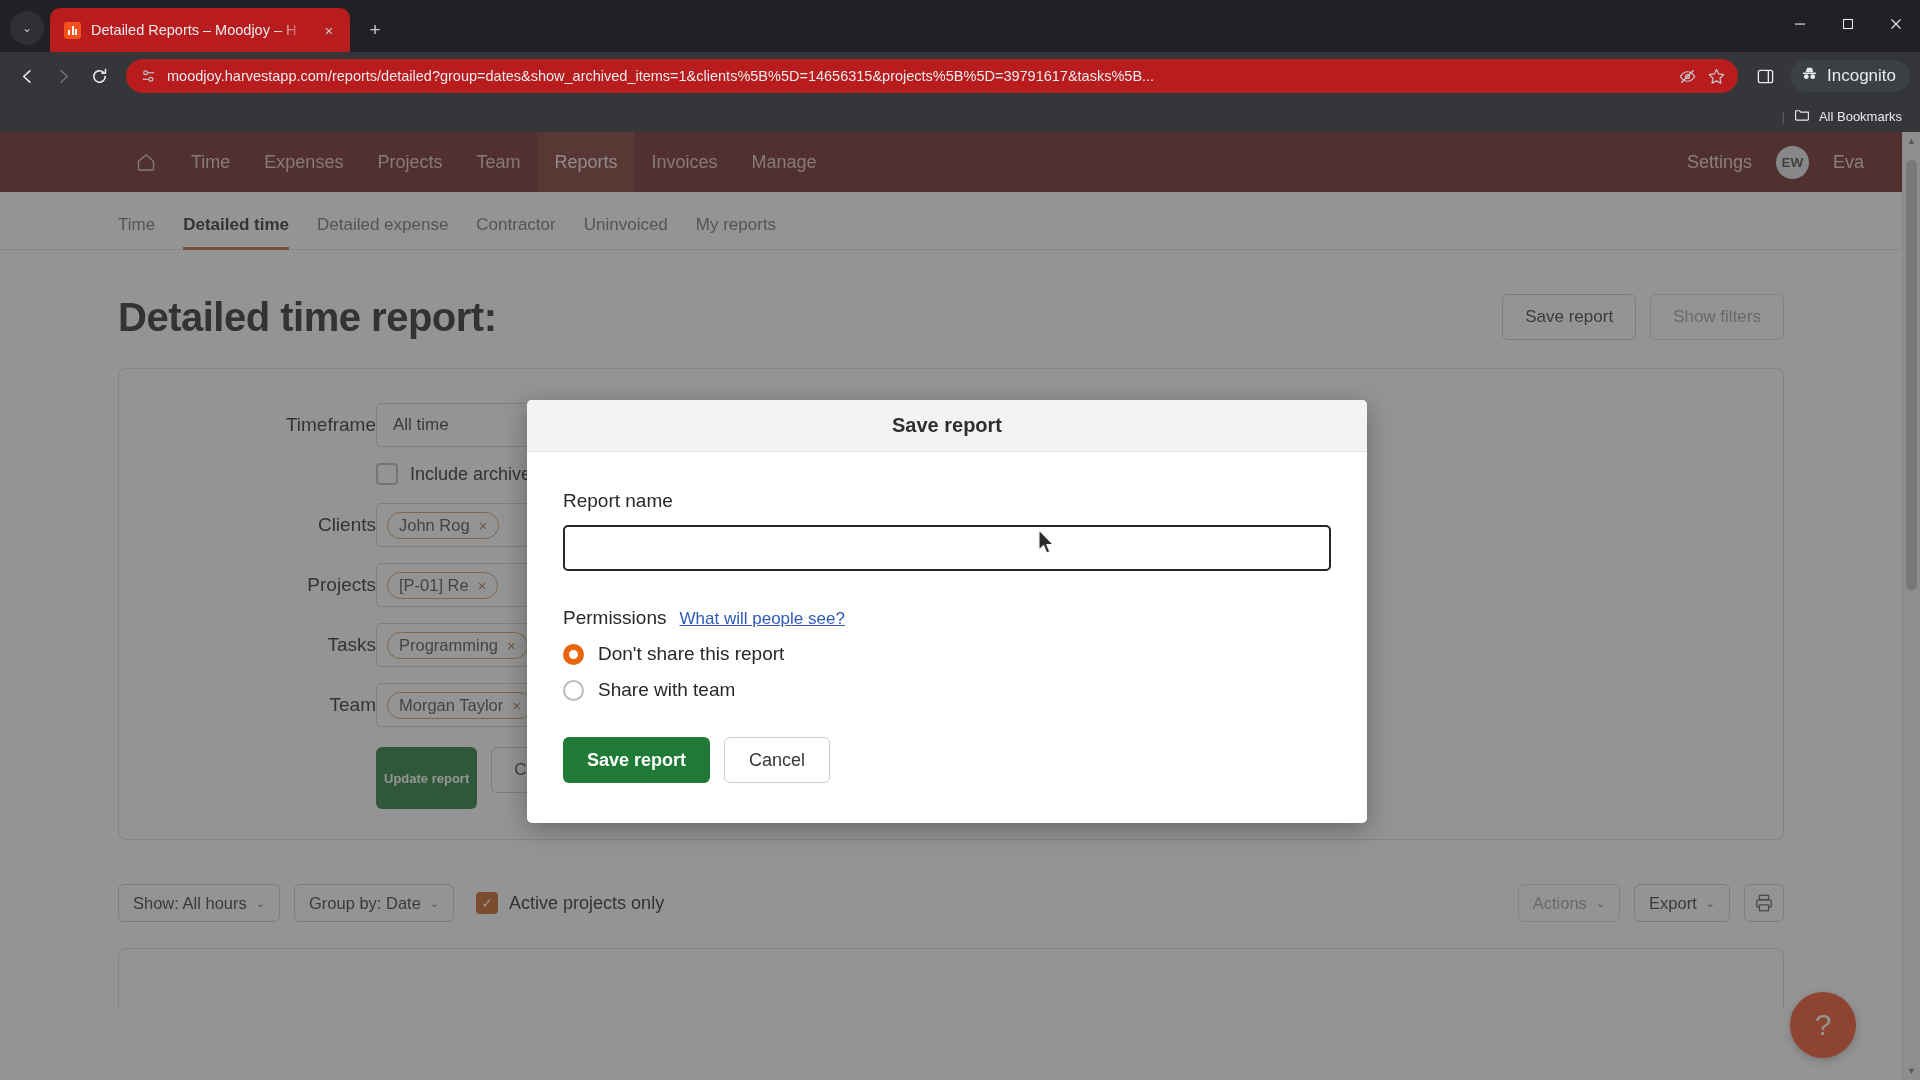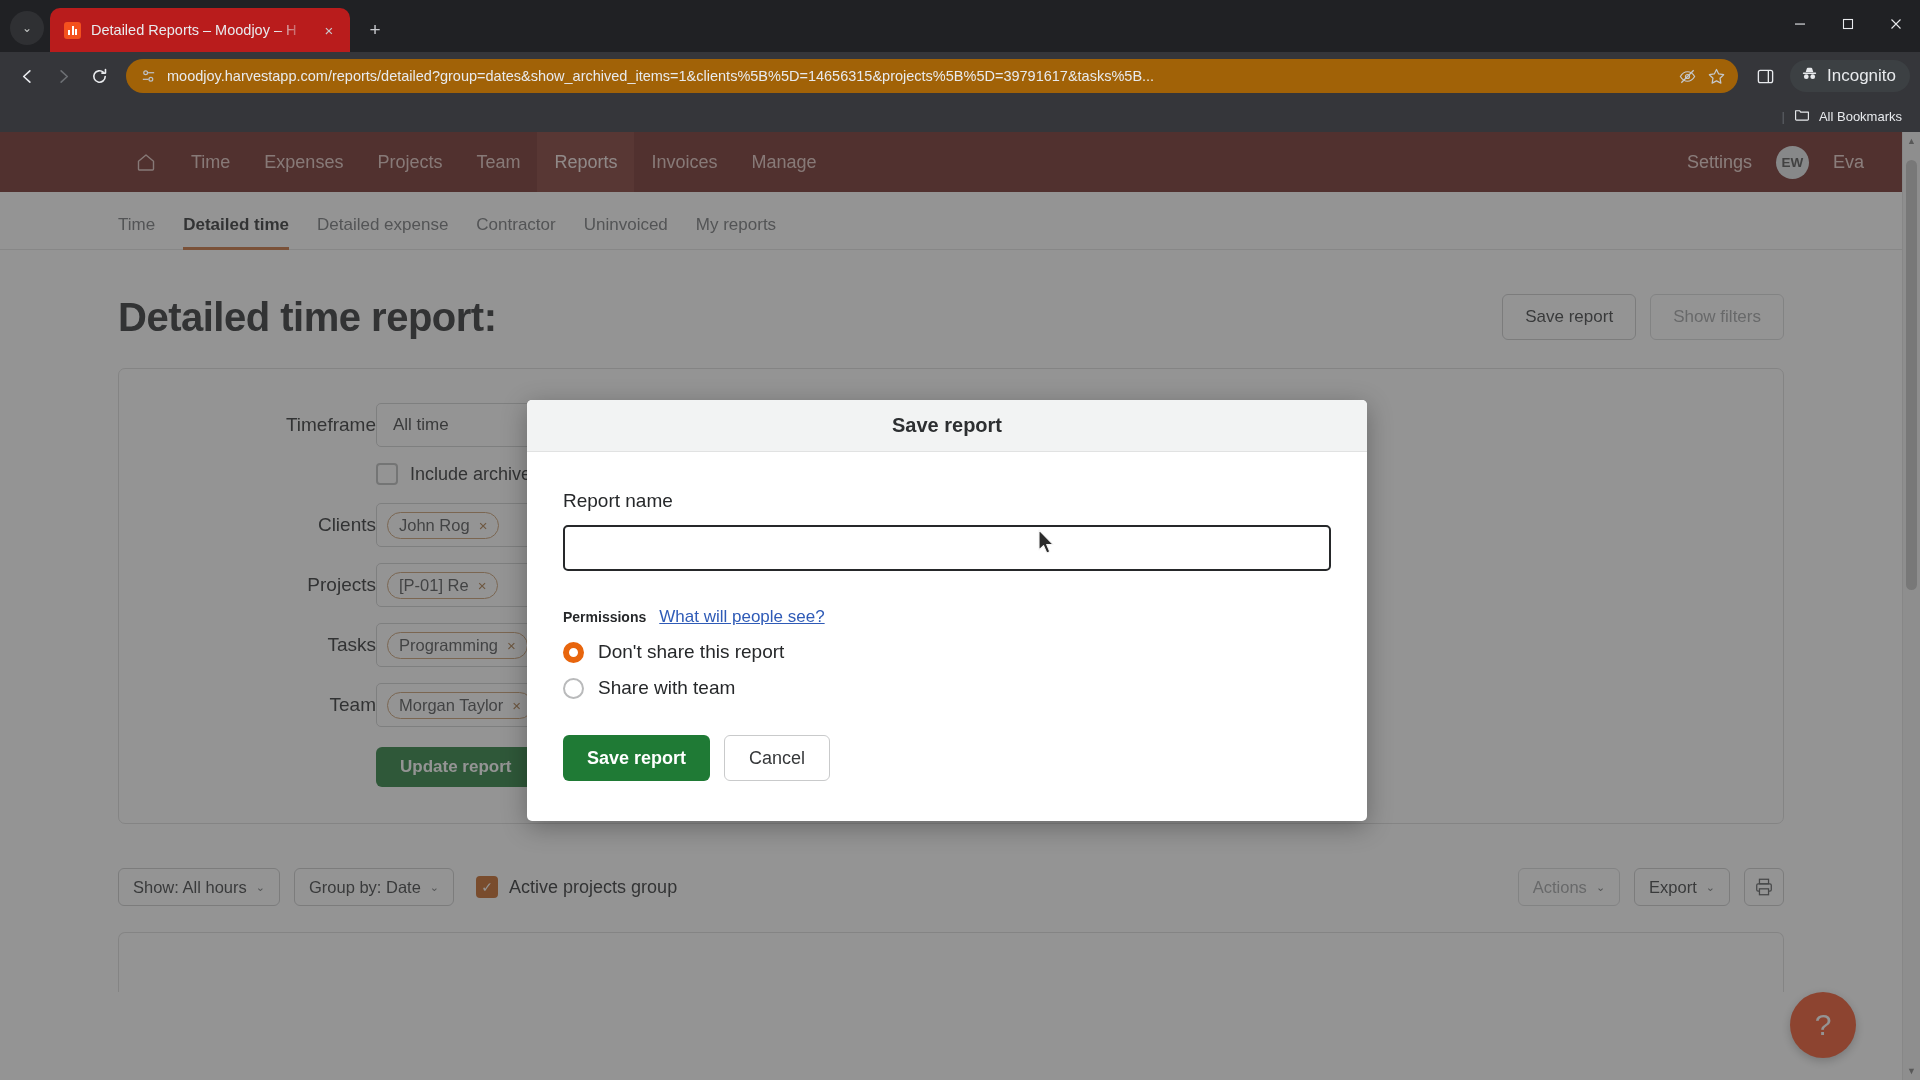--- a/index.html
+++ b/index.html
@@ -93,21 +93,21 @@
   .nav-btn {
     width: 34px; height: 34px;
     display: flex; align-items: center; justify-content: center;
     border-radius: 50%;
     color: #e8eaed;
   }
   .nav-btn.disabled { color: #6c6f73; }
   #omnibox {
     flex: 1 1 auto;
     height: 34px;
-    background: #a16207;
+    background: #b91c1c;
     border-radius: 17px;
     display: flex; align-items: center;
     padding: 0 12px 0 14px;
     margin: 9px 8px;
     gap: 10px;
     min-width: 0;
   }
   #site-info-icon { flex: 0 0 auto; color: #bdc1c6; display: flex; }
   #url-text {
     flex: 1 1 auto;
@@ -283,25 +283,25 @@
     color: #fff; font-size: 14px;
   }
   .checkbox-label { font-size: 18px; color: #26282a; }
   #search-roles-link {
     margin-left: 22px; font-size: 17px;
     color: #2f5bb7; text-decoration: underline;
     white-space: nowrap;
   }
   .panel-actions { display: flex; gap: 14px; margin-left: 225px; margin-top: 20px; }
   .btn-green {
-    height: 40px;
+    height: 62px;
     background: #1f7a35;
     border: none; border-radius: 6px;
-    color: #fff; font-size: 17px; font-weight: bold;
-    padding: 0 24px;
+    color: #fff; font-size: 13px; font-weight: bold;
+    padding: 0 8px;
     display: flex; align-items: center;
   }
 
   
   #bottom-toolbar {
     display: flex; align-items: center;
     padding: 44px 118px 0 118px;
     gap: 14px;
   }
   .pill {
@@ -402,21 +402,21 @@
     font-size: 17px; color: #26282a;
     padding: 0 12px;
     font-family: "Liberation Sans", sans-serif;
     outline: none;
     display: block;
   }
   #permissions-row {
     display: flex; align-items: baseline; gap: 13px;
     margin-top: 36px;
   }
-  #permissions-label { font-size: 14px; font-weight: bold; color: #26282a; }
+  #permissions-label { font-size: 19px; font-weight: normal; color: #26282a; }
   #permissions-help-link {
     font-size: 17px; color: #2f5bb7; text-decoration: underline;
   }
   .radio-row {
     display: flex; align-items: center;
     gap: 14px;
     margin-top: 14px;
   }
   .radio {
     width: 21px; height: 21px;
@@ -682,21 +682,21 @@
         <span class="caret">⌄</span>
       </div>
       <div class="pill">
         <span>Group by: Date</span>
         <span class="caret">⌄</span>
       </div>
       <div id="active-projects-row">
         <span class="cb checked">
           <span>✓</span>
         </span>
-        <span class="checkbox-label">Active projects group</span>
+        <span class="checkbox-label">Active projects only</span>
       </div>
       <div id="toolbar-right">
         <div class="pill muted">
           <span>Actions</span>
           <span class="caret">⌄</span>
         </div>
         <div class="pill">
           <span>Export</span>
           <span class="caret">⌄</span>
         </div>

